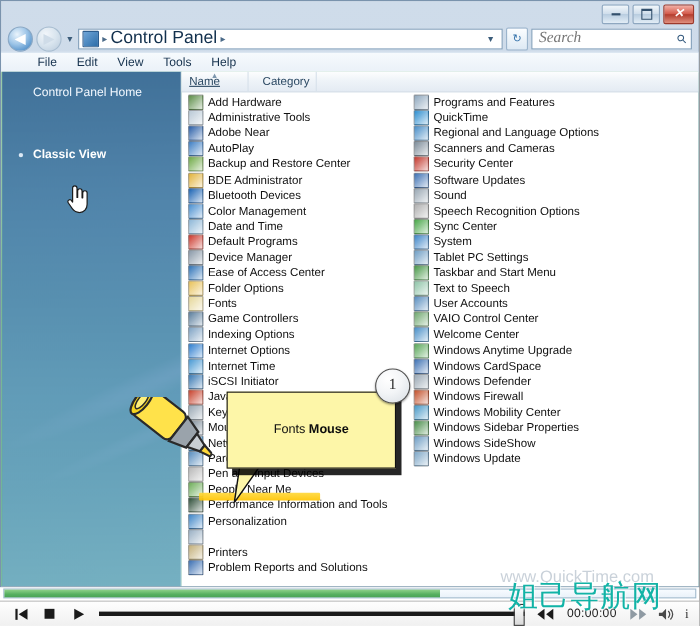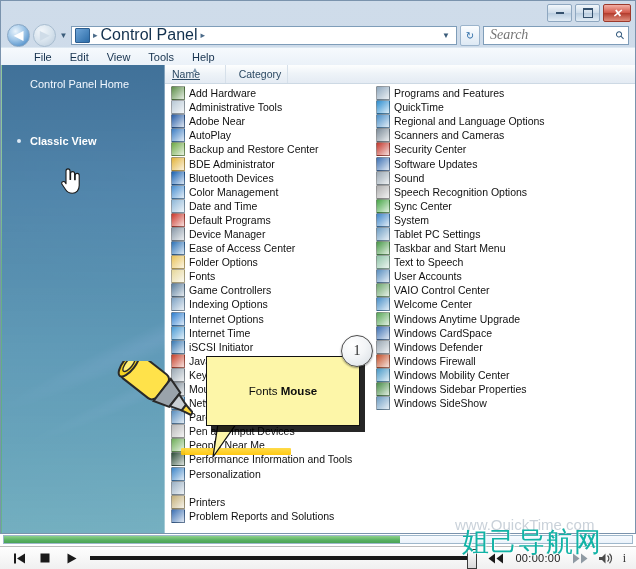--- a/index.html
+++ b/index.html
@@ -471,20 +471,24 @@
                 <span>Windows Mobility Center</span>
               </div>
               <div class="cpitem">
                 <span class="ic" style="background: linear-gradient(135deg, rgb(74, 143, 74) 0%, rgba(255, 255, 255, 0.65) 120%); border: 1px solid rgba(0, 0, 0, 0.3);"></span>
                 <span>Windows Sidebar Properties</span>
               </div>
               <div class="cpitem">
                 <span class="ic" style="background: linear-gradient(135deg, rgb(111, 158, 196) 0%, rgba(255, 255, 255, 0.65) 120%); border: 1px solid rgba(0, 0, 0, 0.3);"></span>
                 <span>Windows SideShow</span>
               </div>
+              <div class="cpitem">
+                <span class="ic" style="background: linear-gradient(135deg, rgb(127, 168, 200) 0%, rgba(255, 255, 255, 0.65) 120%); border: 1px solid rgba(0, 0, 0, 0.3);"></span>
+                <span>Windows Update</span>
+              </div>
             </div>
         </div>
       </div>
 
       <div class="hstroke"></div>
 
       <svg class="pen" viewBox="0 0 100 95">
         <g transform="rotate(38 50 47)">
           <rect x="10" y="6" width="44" height="30" rx="6" fill="#ffe24a" stroke="#2a2a2a" stroke-width="2"></rect>
           <ellipse cx="12" cy="21" rx="6" ry="15" fill="#f5d320" stroke="#2a2a2a" stroke-width="2"></ellipse>

